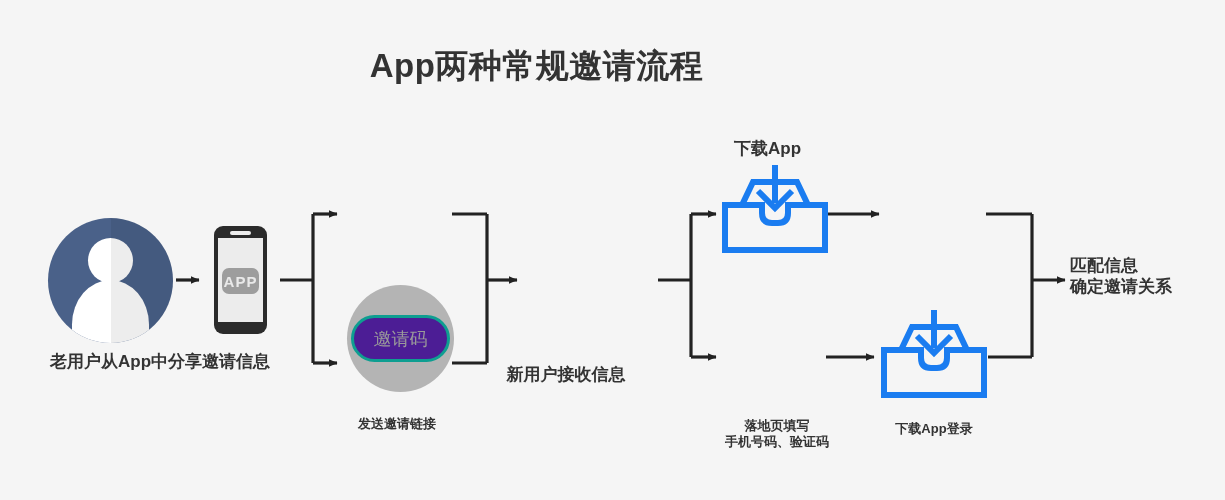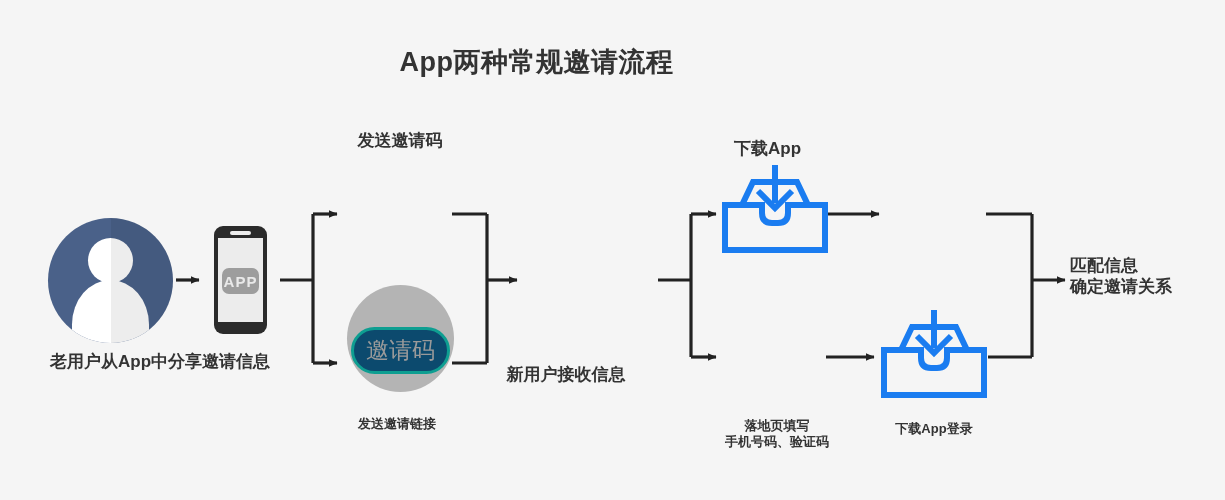--- a/index.html
+++ b/index.html
@@ -16,21 +16,21 @@
     overflow: hidden;
   }
 
   
   #title {
     position: absolute;
     left: 0;
     top: 44px;
     width: 1073px;
     text-align: center;
-    font-size: 27px;
+    font-size: 33px;
     font-weight: bold;
     color: #333333;
     letter-spacing: 0.5px;
   }
 
   
   .lbl {
     position: absolute;
     color: #333333;
     font-weight: bold;
@@ -108,31 +108,30 @@
   }
 
   
   .gray-circle {
     border-radius: 50%;
     background: #b4b4b4;
     position: relative;
   }
   .code-pill {
     position: absolute;
-    background: #0c4a6e;
+    background: #4c1d95;
     border: 3px solid #0e9e91;
     border-radius: 26px;
     display: flex;
     align-items: center;
     justify-content: center;
     color: #9a9a9a;
-    font-size: 23px;
+    font-size: 18px;
     font-weight: normal;
     box-sizing: border-box;
-    margin-top: 12px;
   }
 
   
   .tray { position: absolute; }
 </style>
 </head>
 <body>
 
 <div id="stage">
 
@@ -185,21 +184,20 @@
   </div>
   <div class="lbl lbl-main" style="left:0px; top:351px; width:320px;">老用户从App中分享邀请信息</div>
 
   <div class="node" style="left:214px; top:226px; width:62px; height:108px;">
     <div class="phone-body" style="left:0; top:0; width:53px; height:108px;"></div>
     <div class="phone-screen" style="left:4px; top:12px; width:45px; height:84px;"></div>
     <div class="phone-speaker" style="left:16px; top:5px; width:21px; height:4px;"></div>
     <div class="phone-badge" style="left:8px; top:42px; width:37px; height:26px;">APP</div>
   </div>
 
-  <div class="lbl lbl-top" style="left:300px; top:130px; width:200px;">发送邀请码</div>
   <div class="node gray-circle" style="left:347px; top:160px; width:107px; height:107px;">
     <div class="code-pill" style="left:4px; top:30px; width:99px; height:47px;">邀请码</div>
   </div>
 
   <div class="lbl lbl-bot" style="left:297px; top:416px; width:200px;">发送邀请链接</div>
 
   <div class="lbl lbl-main" style="left:466px; top:364px; width:200px;">新用户接收信息</div>
 
   <div class="lbl lbl-top" style="left:675px; top:138px; width:185px;">下载App</div>
   <div class="node tray" style="left:722px; top:165px; width:106px; height:90px;">

